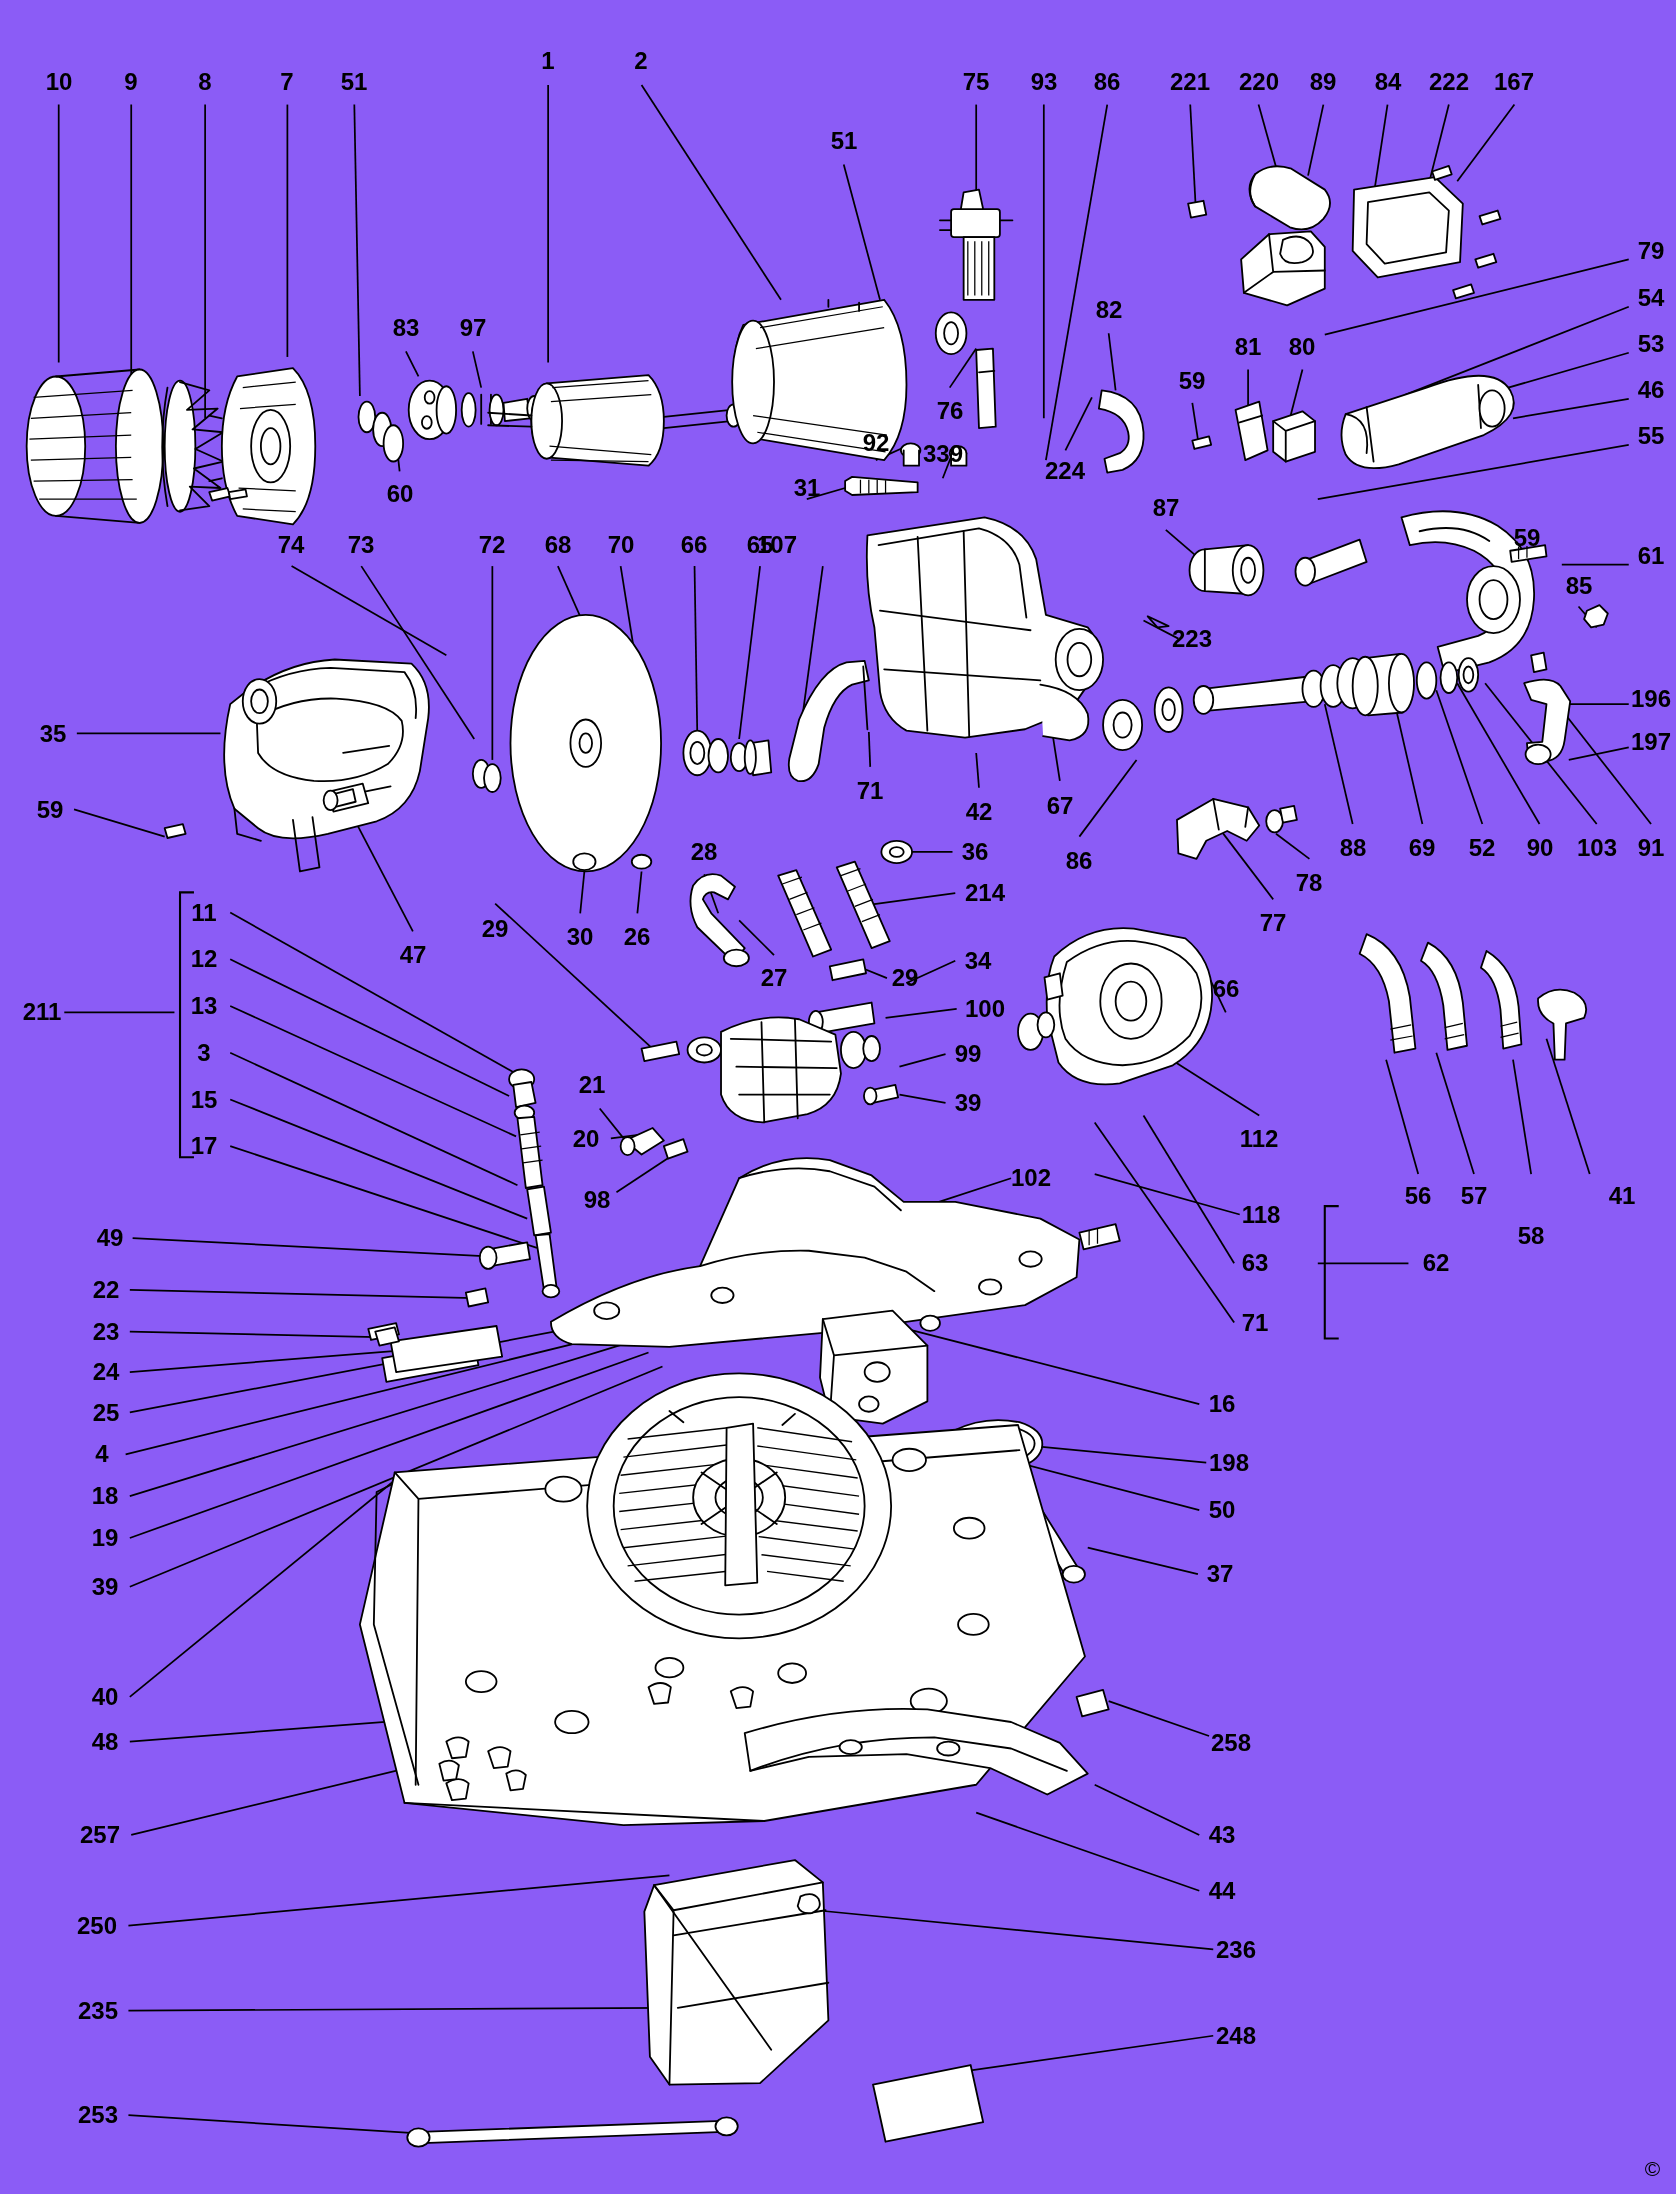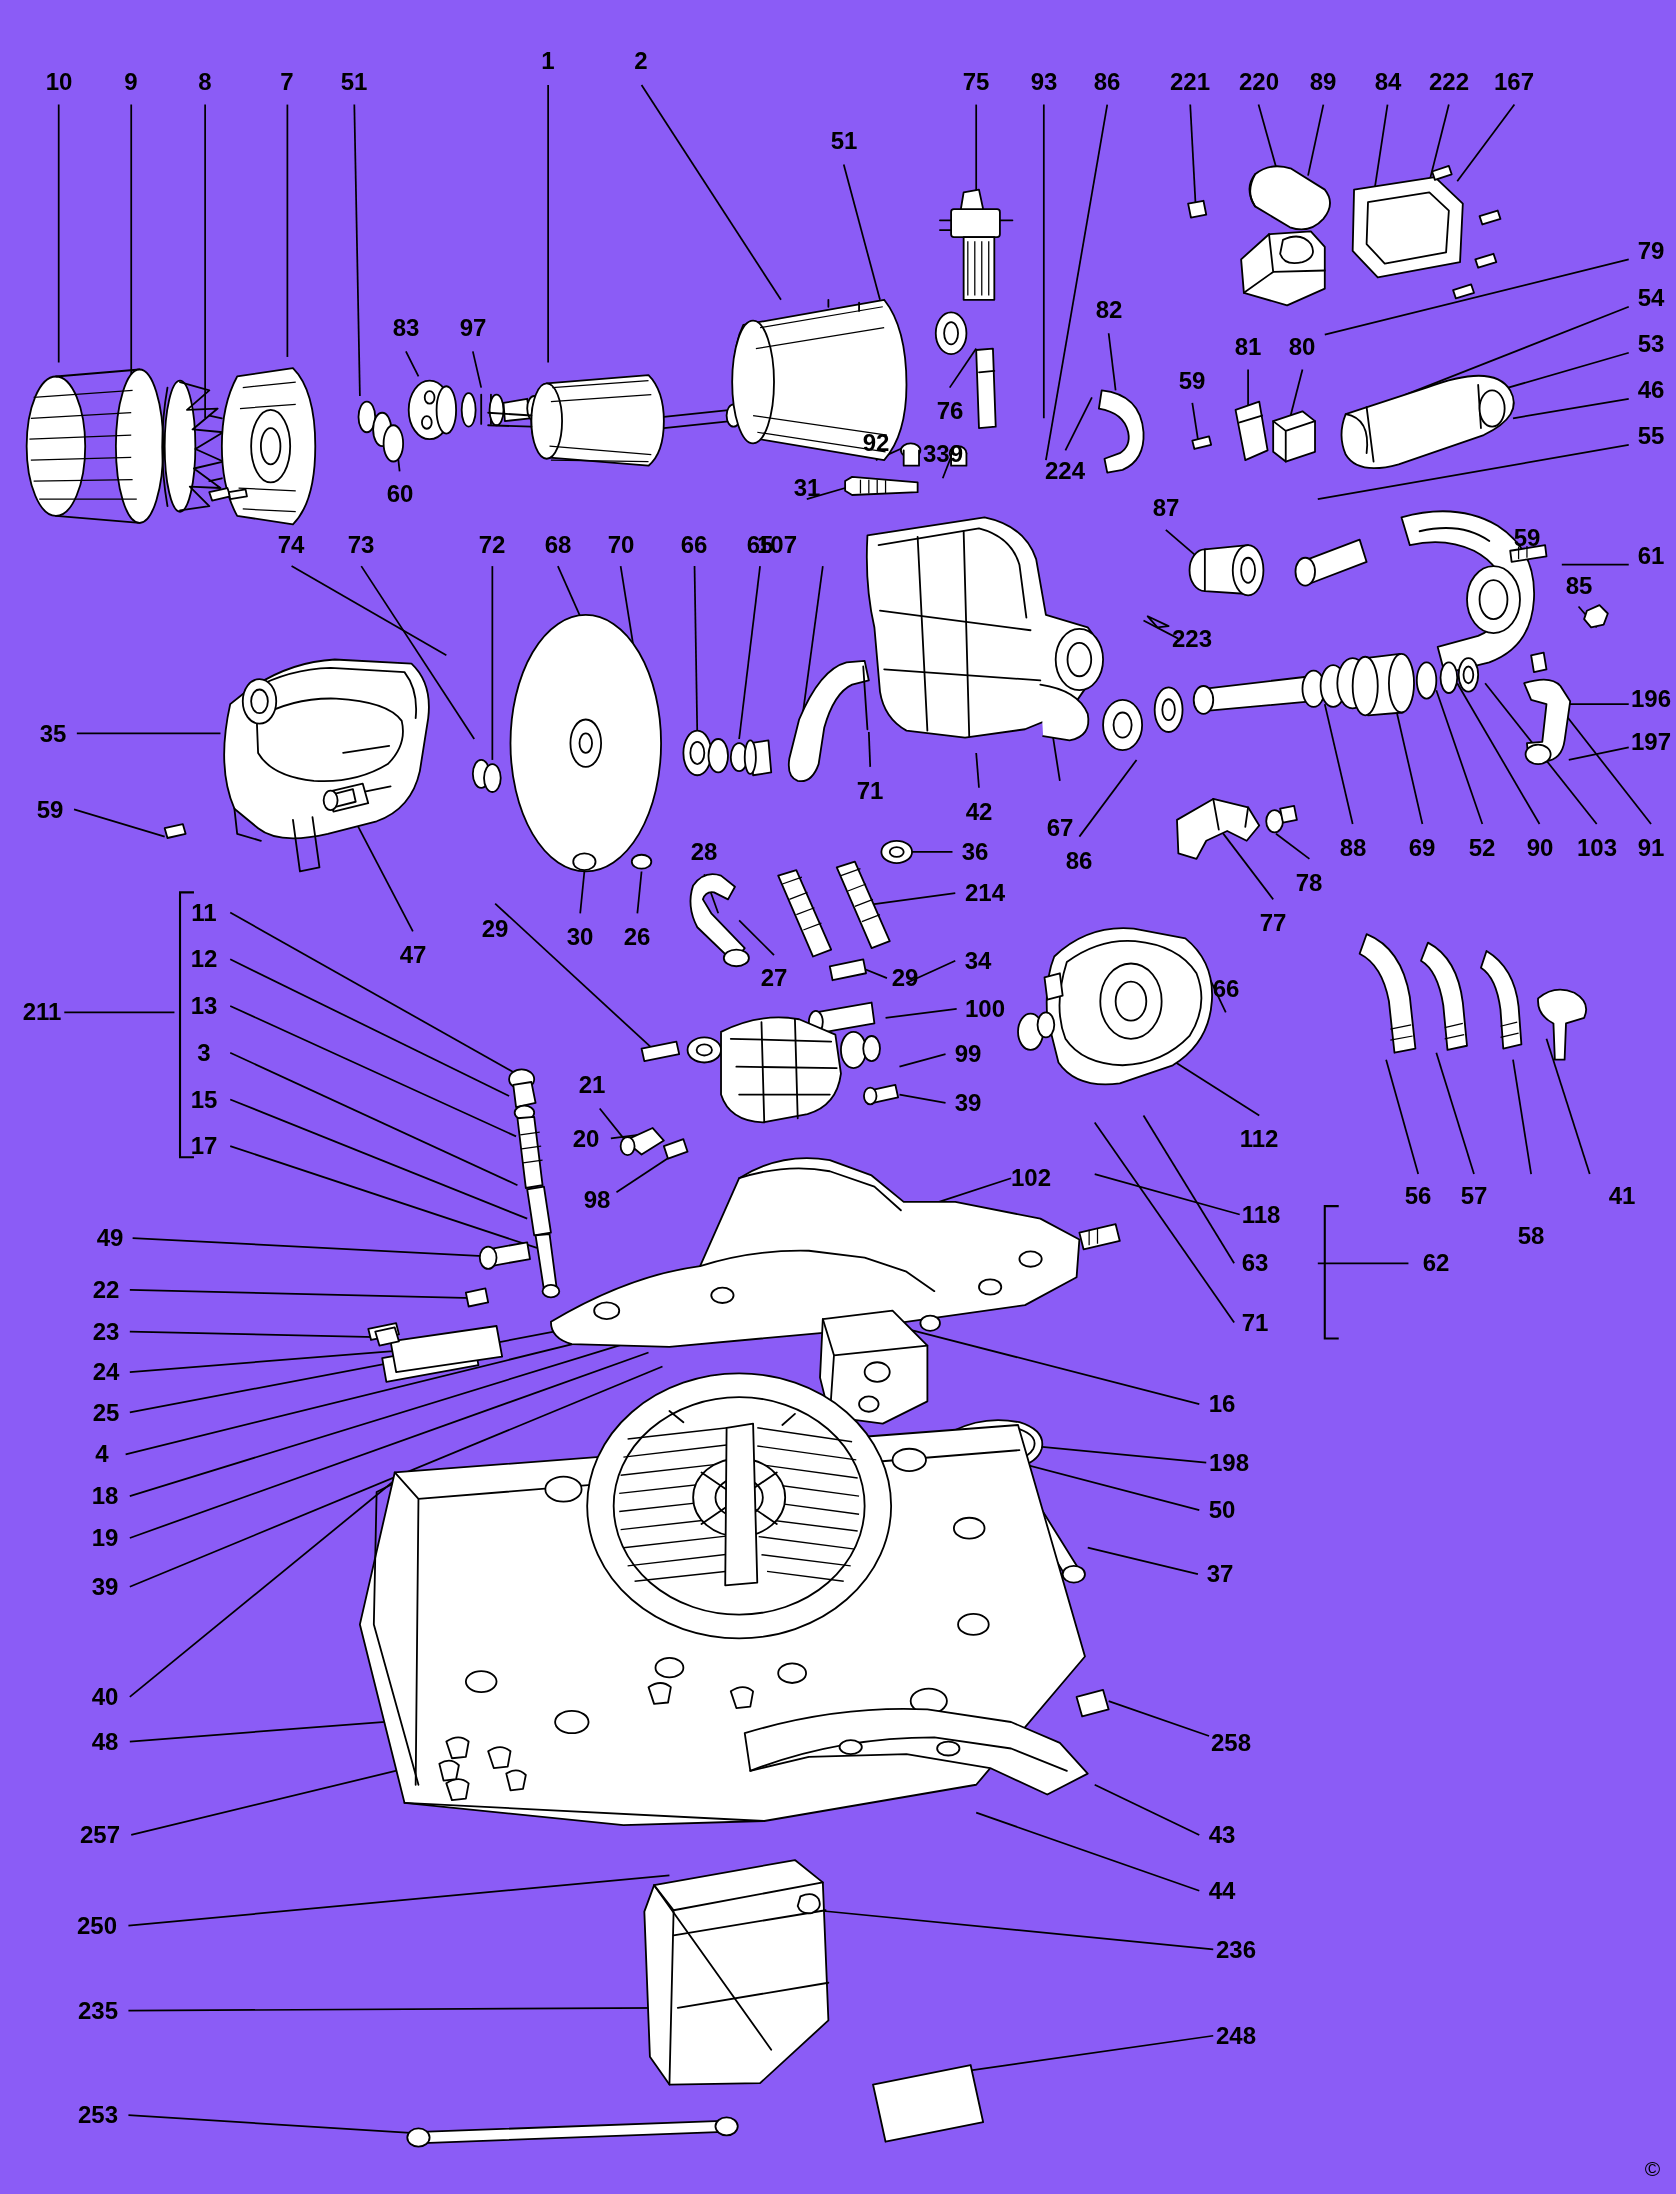--- a/index.html
+++ b/index.html
@@ -681,21 +681,21 @@
       <div class="callout" style="left: 291px; top: 545px;">74</div>
       <div class="callout" style="left: 361px; top: 545px;">73</div>
       <div class="callout" style="left: 492px; top: 545px;">72</div>
       <div class="callout" style="left: 558px; top: 545px;">68</div>
       <div class="callout" style="left: 621px; top: 545px;">70</div>
       <div class="callout" style="left: 694px; top: 545px;">66</div>
       <div class="callout" style="left: 760px; top: 545px;">65</div>
       <div class="callout" style="left: 777px; top: 545px; text-align: right;">107</div>
       <div class="callout" style="left: 870px; top: 791px;">71</div>
       <div class="callout" style="left: 979px; top: 812px;">42</div>
-      <div class="callout" style="left: 1060px; top: 806px; margin-top: 22px;">67</div>
+      <div class="callout" style="left: 1060px; top: 806px;">67</div>
       <div class="callout" style="left: 1079px; top: 861px;">86</div>
       <div class="callout" style="left: 1309px; top: 883px;">78</div>
       <div class="callout" style="left: 1273px; top: 923px;">77</div>
       <div class="callout" style="left: 1353px; top: 848px;">88</div>
       <div class="callout" style="left: 1422px; top: 848px;">69</div>
       <div class="callout" style="left: 1482px; top: 848px;">52</div>
       <div class="callout" style="left: 1540px; top: 848px;">90</div>
       <div class="callout" style="left: 1597px; top: 848px;">103</div>
       <div class="callout" style="left: 1651px; top: 848px;">91</div>
       <div class="callout" style="left: 1192px; top: 639px;">223</div>

